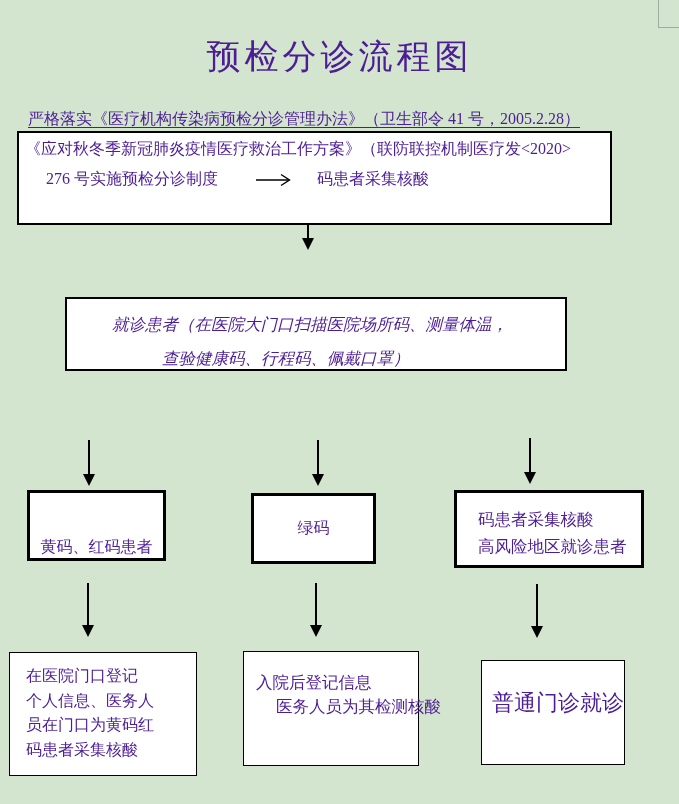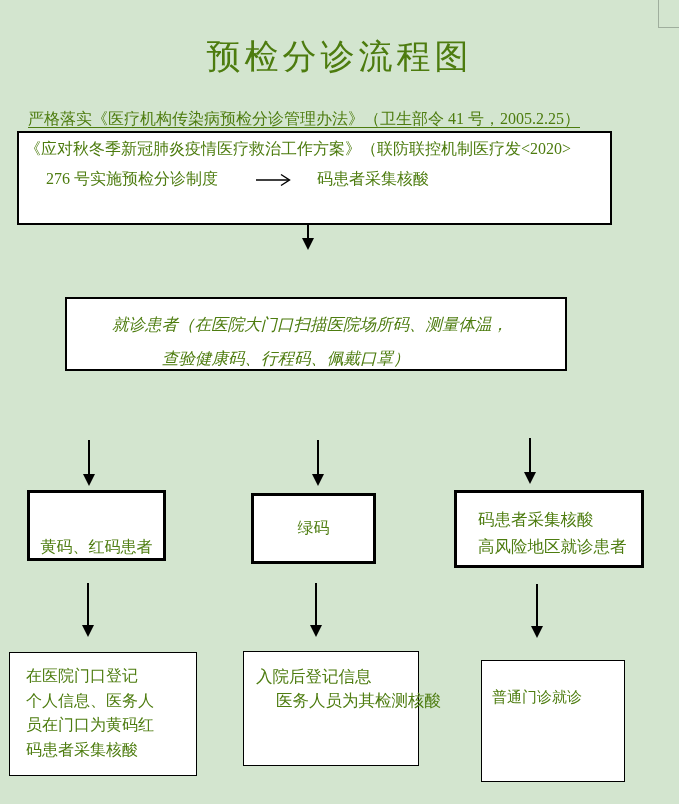--- a/index.html
+++ b/index.html
@@ -1,21 +1,21 @@
 <!DOCTYPE html>
 <html><head>
 <meta charset="utf-8">
 <style>
   html,body{margin:0;padding:0;}
   .page{
     position:relative;
     width:679px;height:804px;
     background:#d3e5cf;
     font-family:"Liberation Serif","DejaVu Serif",serif;
-    color:#4d7c0f;
+    color:#4c1d95;
     overflow:hidden;
   }
   .abs{position:absolute;}
   .title{
     position:absolute;top:34px;left:0;width:679px;
     text-align:center;font-size:34px;font-weight:500;
     letter-spacing:4px;margin:0;
   }
   .ref-line{
     position:absolute;left:28px;top:109px;
@@ -38,40 +38,40 @@
   .triage-a{left:27px;top:490px;width:139px;height:71px;
     display:flex;align-items:flex-end;justify-content:center;}
   .triage-b{left:251px;top:493px;width:125px;height:71px;
     display:flex;align-items:center;justify-content:center;}
   .triage-c{left:454px;top:490px;width:190px;height:78px;
     padding:13px 0 0 21px;font-size:16.5px;line-height:27px;}
   .action{border-width:1.5px;}
   .action-a{left:9px;top:652px;width:188px;height:124px;
     padding:11px 0 0 16px;font-size:16px;line-height:24.5px;}
   .action-b{left:243px;top:651px;width:176px;height:115px;
-    padding-top:13px;font-size:16.5px;line-height:24px;}
+    padding-top:19px;font-size:16.5px;line-height:24px;}
   .action-b .l1{padding-left:12px;white-space:nowrap;}
   .action-b .l2{padding-left:2px;white-space:nowrap;margin-left:30px;}
-  .action-c{left:481px;top:660px;width:144px;height:122px;
-    padding:27px 0 0 10px;font-size:15px;}
+  .action-c{left:481px;top:660px;width:144px;height:105px;
+    padding:27px 0 0 10px;font-size:22px;}
   .corner-v{position:absolute;left:658px;top:0;width:1px;height:27px;background:#9fae9d;}
   .corner-h{position:absolute;left:658px;top:27px;width:21px;height:1px;background:#9fae9d;}
   .line{display:block;white-space:nowrap;}
 </style>
 </head>
 <body>
 
 <div class="page">
 
   <div class="corner-v"></div>
   <div class="corner-h"></div>
 
   <h1 class="title">预检分诊流程图</h1>
 
-  <div class="ref-line">严格落实《医疗机构传染病预检分诊管理办法》（卫生部令 41 号，2005.2.25）</div>
+  <div class="ref-line">严格落实《医疗机构传染病预检分诊管理办法》（卫生部令 41 号，2005.2.28）</div>
 
   <div class="flowbox policy-box">
     <div class="l1">《应对秋冬季新冠肺炎疫情医疗救治工作方案》（联防联控机制医疗发&lt;2020&gt;</div>
     <div class="l2a">276 号实施预检分诊制度</div>
     <svg class="h-arrow" width="42" height="14">
       <line x1="0" y1="7" x2="33" y2="7" stroke="#000" stroke-width="1.4"></line>
       <polyline points="25,1.5 33.5,7 25,12.5" fill="none" stroke="#000" stroke-width="1.4"></polyline>
     </svg>
     <div class="l2b">码患者采集核酸</div>
   </div>

